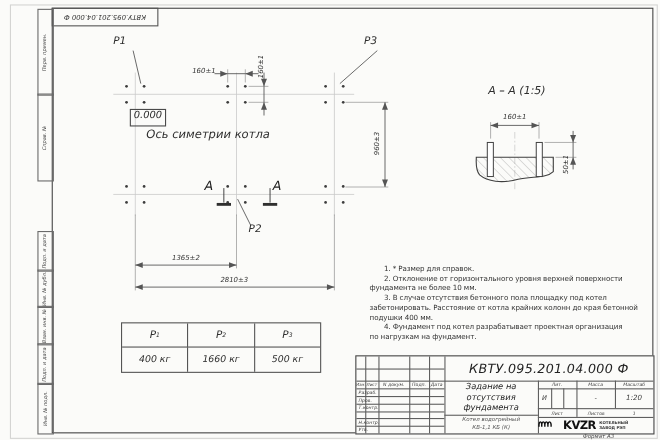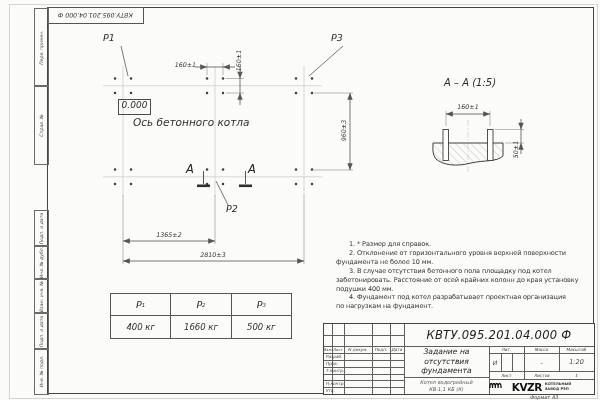--- a/index.html
+++ b/index.html
@@ -173,41 +173,41 @@
     </g>
   </svg>
 
   <div class="plabel" style="left:103px;top:32px">P1</div>
   <div class="plabel" style="left:331px;top:32px">P3</div>
   <div class="plabel" style="left:226px;top:203px">P2</div>
 
   <div class="elev">
       <span>0.000</span>
     </div>
-  <div class="abs it" style="left:133px;top:116px;font-size:10.5px">Ось бетонного котла</div>
+  <div class="abs it" style="left:133px;top:116px;font-size:10.5px">Ось симетрии котла</div>
 
   <div class="dim" style="left:168px;top:61px;width:28px;text-align:right">160±1</div>
   <div class="dim rot" style="left:226px;top:57px;width:24px">160±1</div>
   <div class="dim rot" style="left:329px;top:127px;width:28px">960±3</div>
   <div class="dim" style="left:139px;top:231px;width:60px">1365±2</div>
   <div class="dim" style="left:183px;top:251px;width:60px">2810±3</div>
 
   <div class="cutA" style="left:186px;top:162px">А</div>
   <div class="cutA" style="left:248px;top:162px">А</div>
 
   <div class="abs it" style="left:430px;top:77px;width:80px;text-align:center;font-size:10px">А – А (1:5)</div>
   <div class="dim" style="left:438px;top:103px;width:60px">160±1</div>
   <div class="dim rot" style="left:503px;top:146px;width:24px">50±1</div>
 
   <div class="notes">
     <div class="ind">1. * Размер для справок.</div>
     <div class="ind">2. Отклонение от горизонтального уровня верхней поверхности</div>
     <div>фундамента не более 10 мм.</div>
     <div class="ind">3. В случае отсутствия бетонного пола площадку под котел</div>
-    <div>забетонировать. Расстояние от осей крайних колонн до края установку</div>
+    <div>забетонировать. Расстояние от котла крайних колонн до края бетонной</div>
     <div>подушки 400 мм.</div>
     <div class="ind">4. Фундамент под котел разрабатывает проектная организация</div>
     <div>по нагрузкам на фундамент.</div>
   </div>
 
   <div class="ltab">
     <div class="ltr">
       <div class="ltc">
           <span>P</span>
           <sub>1</sub>

